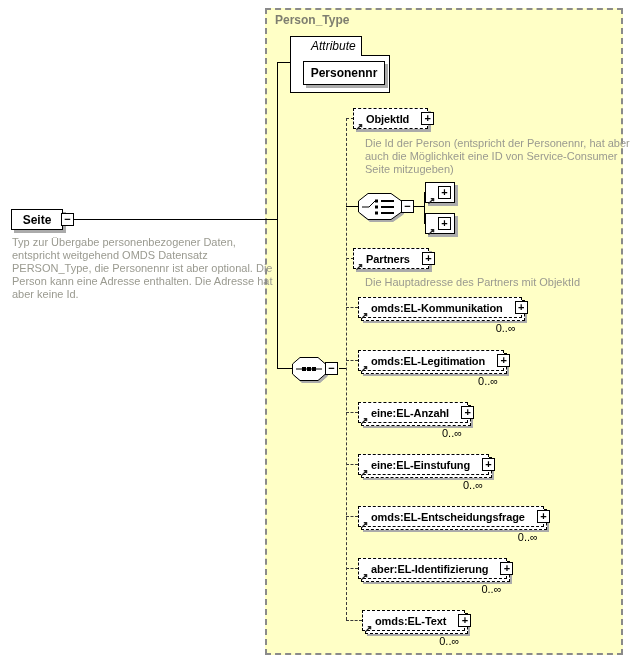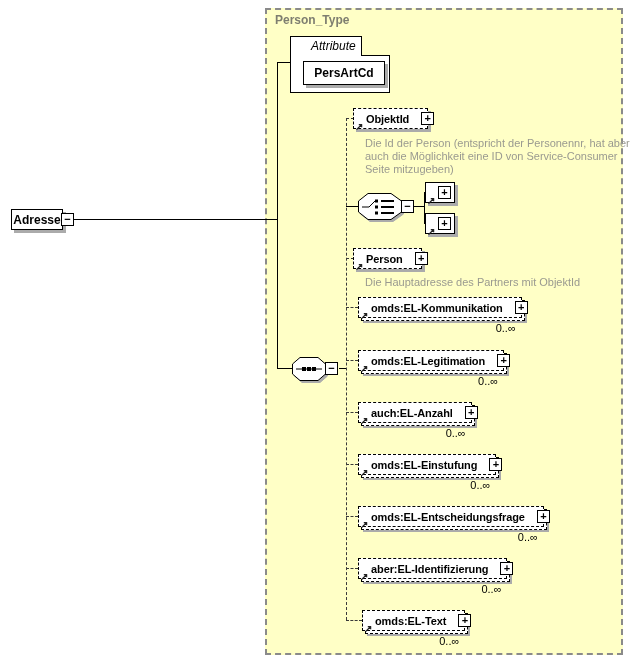--- a/index.html
+++ b/index.html
@@ -76,30 +76,31 @@
   <div class="hl dash" style="left:346px;top:258px;width:8px;"></div>
   <div class="hl dash" style="left:346px;top:307px;width:12px;"></div>
   <div class="hl dash" style="left:346px;top:360px;width:12px;"></div>
   <div class="hl dash" style="left:346px;top:412px;width:12px;"></div>
   <div class="hl dash" style="left:346px;top:464px;width:12px;"></div>
   <div class="hl dash" style="left:346px;top:516px;width:12px;"></div>
   <div class="hl dash" style="left:346px;top:568px;width:12px;"></div>
   <div class="hl dash" style="left:346px;top:620px;width:16px;"></div>
 
   <div class="person-box">
-    <span>Adresse</span>
+    <span>Seite</span>
   </div>
   <div class="minusbox" style="left:61px;top:213px;">−</div>
+  <div class="anno" style="left:12px;top:236px;width:268px;">Typ zur Übergabe personenbezogener Daten, entspricht weitgehend OMDS Datensatz PERSON_Type, die Personennr ist aber optional. Die Person kann eine Adresse enthalten. Die Adresse hat aber keine Id.</div>
 
   <div class="attr-main"></div>
   <div class="attr-tab"></div>
   <div class="minusbox" style="left:293px;top:39px;">−</div>
   <div class="attr-label" style="left:311px;top:39px;text-align:center;">Attribute</div>
   <div class="persartcd">
-    <span>PersArtCd</span>
+    <span>Personennr</span>
   </div>
 
   <svg class="oct" style="left:292px;top:357px;" width="34" height="24">
     <polygon points="8,0.5 26,0.5 33.5,7 33.5,17 26,23.5 8,23.5 0.5,17 0.5,7" fill="#fff" stroke="#000"></polygon>
     <line x1="4" y1="12" x2="30" y2="12" stroke="#000"></line>
     <rect x="10" y="10" width="4" height="4" fill="#000"></rect>
     <rect x="15" y="10" width="4" height="4" fill="#000"></rect>
     <rect x="20" y="10" width="4" height="4" fill="#000"></rect>
   </svg>
   <div class="minusbox" style="left:325px;top:362px;">−</div>
@@ -135,21 +136,21 @@
   <div class="el" style="left:425px;top:213px;">
     <div class="ebox solid">
       <span class="ref">↗</span>
       <span class="plus inside">+</span>
     </div>
   </div>
 
   <div class="el" style="left:353px;top:248px;">
     <div class="ebox">
       <span class="ref">↗</span>
-      <span>Person</span>
+      <span>Partners</span>
       <span class="plus">+</span>
     </div>
     <div class="anno" style="left:12px;top:28px;width:300px;white-space:nowrap;">Die Hauptadresse des Partners mit ObjektId</div>
   </div>
 
   <div class="el" style="left:358px;top:297px;">
     <div class="stack-back"></div>
     <div class="ebox nosh">
       <span class="ref">↗</span>
       <span>omds:EL-Kommunikation</span>
@@ -165,31 +166,31 @@
       <span>omds:EL-Legitimation</span>
       <span class="plus">+</span>
     </div>
     <div class="occ">0..∞</div>
   </div>
 
   <div class="el" style="left:358px;top:402px;">
     <div class="stack-back"></div>
     <div class="ebox nosh">
       <span class="ref">↗</span>
-      <span>auch:EL-Anzahl</span>
+      <span>eine:EL-Anzahl</span>
       <span class="plus">+</span>
     </div>
     <div class="occ">0..∞</div>
   </div>
 
   <div class="el" style="left:358px;top:454px;">
     <div class="stack-back"></div>
     <div class="ebox nosh">
       <span class="ref">↗</span>
-      <span>omds:EL-Einstufung</span>
+      <span>eine:EL-Einstufung</span>
       <span class="plus">+</span>
     </div>
     <div class="occ">0..∞</div>
   </div>
 
   <div class="el" style="left:358px;top:506px;">
     <div class="stack-back"></div>
     <div class="ebox nosh">
       <span class="ref">↗</span>
       <span>omds:EL-Entscheidungsfrage</span>

